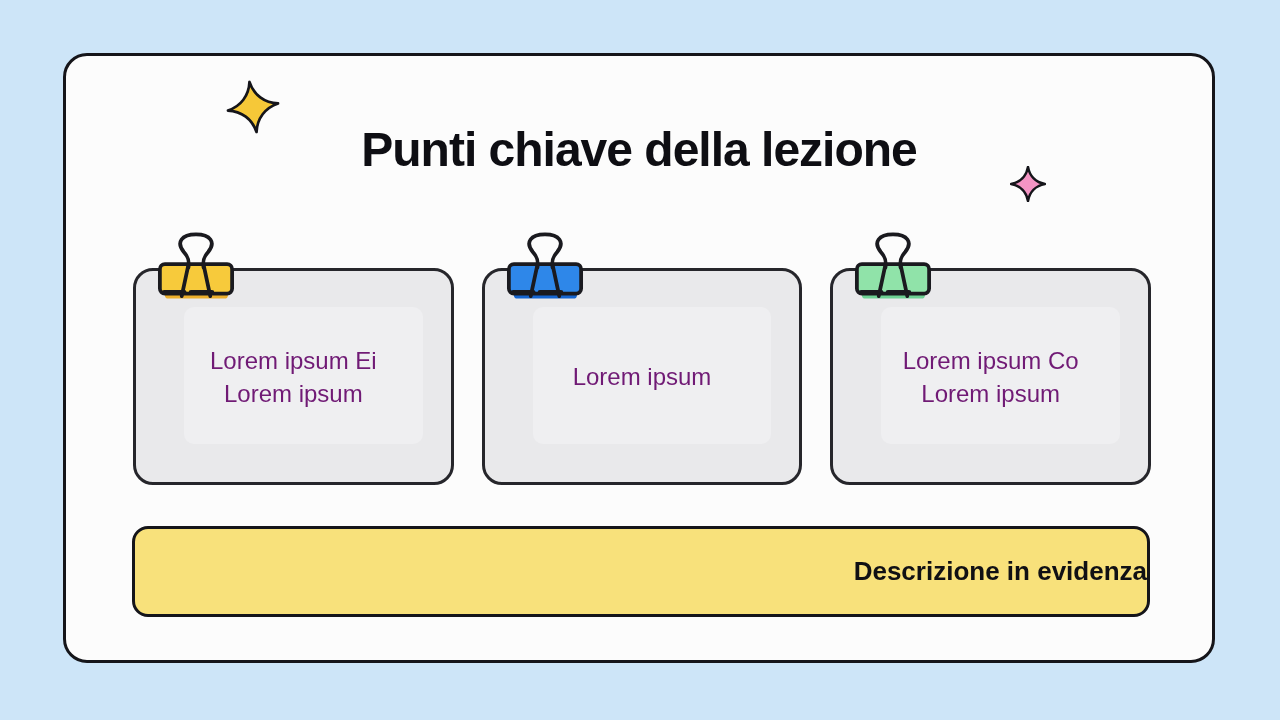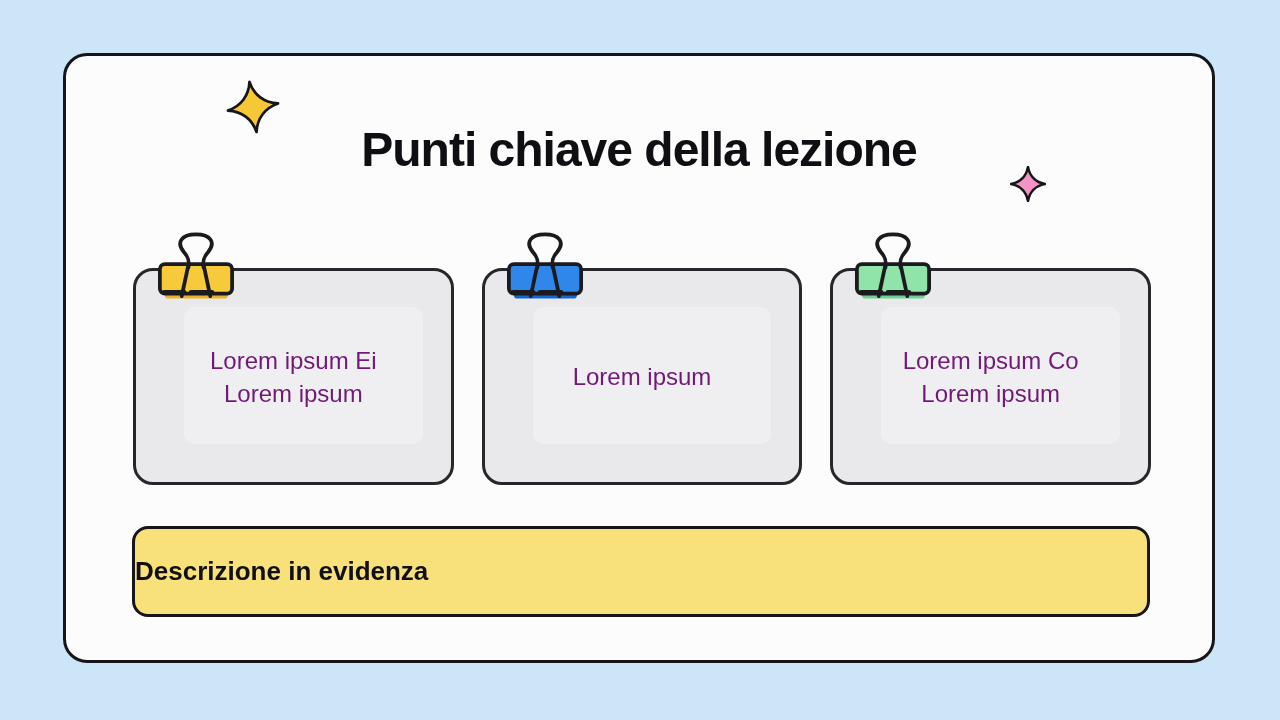--- a/index.html
+++ b/index.html
@@ -104,21 +104,21 @@
     left: 66px;
     top: 470px;
     width: 1018px;
     height: 91px;
     background: #f8e17b;
     border: 3px solid #15151a;
     border-radius: 16px;
     box-sizing: border-box;
     display: flex;
     align-items: center;
-    justify-content: flex-start;
+    justify-content: flex-end;
   }
   .banner-label {
     font-size: 26px;
     font-weight: bold;
     color: #101014;
   }
 </style>
 </head>
 <body>
 

